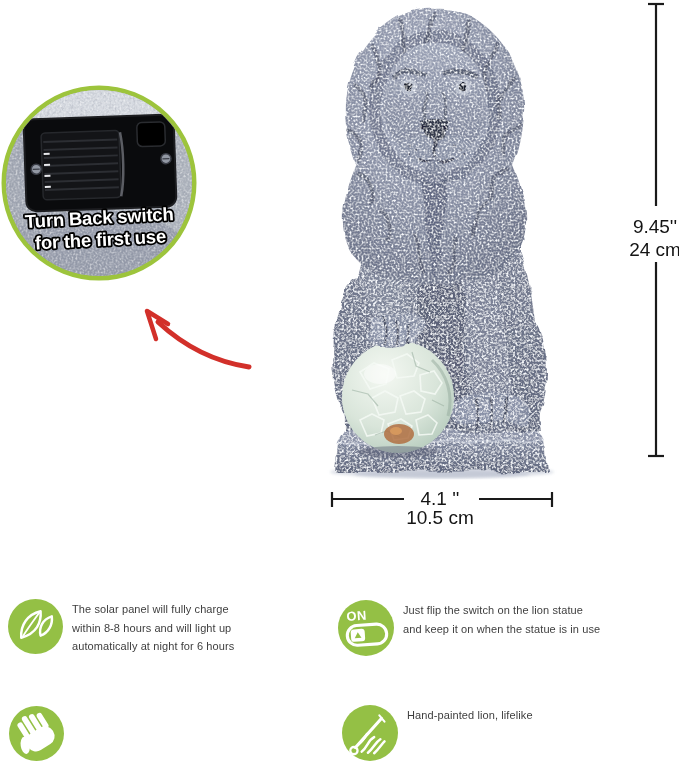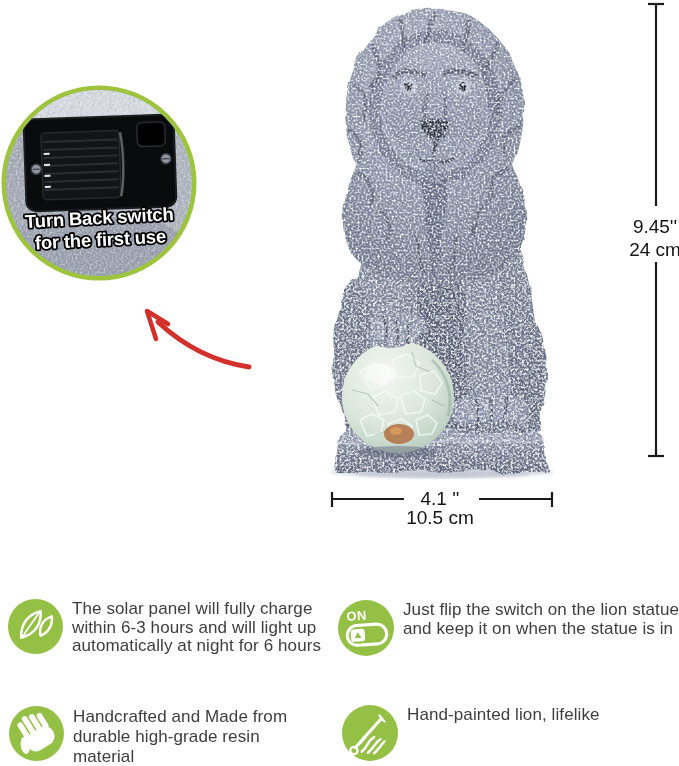--- a/index.html
+++ b/index.html
@@ -5,21 +5,21 @@
   html,body{margin:0;padding:0;background:#fff;}
   .canvas{position:relative;width:679px;height:766px;background:#ffffff;overflow:hidden;
           font-family:"Liberation Sans",sans-serif;}
   .hero{position:absolute;left:0;top:0;}
   svg text{font-family:"Liberation Sans",sans-serif;}
   .dim-text{font-size:19px;fill:#141414;}
   .inset-text{font-size:18.5px;font-weight:bold;fill:#ffffff;stroke:#000000;stroke-width:3.6px;
               paint-order:stroke;stroke-linejoin:round;letter-spacing:-0.2px;}
   .feature{position:absolute;display:flex;align-items:flex-start;}
   .ficon{flex:0 0 auto;margin-right:9px;}
-  .flines{font-size:17px;line-height:18.5px;color:#3e3e3e;letter-spacing:0.1px;padding-top:1px;white-space:nowrap;}
+  .flines{font-size:11px;line-height:18.5px;color:#3e3e3e;letter-spacing:0.1px;padding-top:1px;white-space:nowrap;}
   .flines.lh2{line-height:20px;}
   .on-label{font-size:12.5px;font-weight:bold;fill:#ffffff;letter-spacing:0.5px;}
 </style>
 </head>
 <body>
 
 <div class="canvas">
 
   <svg class="hero" width="679" height="560" viewBox="0 0 679 560">
     <defs>
@@ -275,21 +275,21 @@
       <svg class="ficon" width="55" height="55" viewBox="0 0 54 54">
         <circle cx="27" cy="27" r="27" fill="#94c045"></circle>
         <g fill="none" stroke="#ffffff" stroke-width="2.4" stroke-linejoin="round" stroke-linecap="round">
           <path d="M13,38 C12,26 19,15 32,12 C33,23 28,34 13,38 Z"></path>
           <path d="M15,36 C20,28 26,20 31,13" stroke-width="1.8"></path>
           <path d="M32,36 C30,28 34,20 43,17 C44,25 40,33 32,36 Z"></path>
         </g>
       </svg>
       <div class="flines">
         <div>The solar panel will fully charge</div>
-        <div>within 6-3 hours and will light up</div>
+        <div>within 8-8 hours and will light up</div>
         <div>automatically at night for 6 hours</div>
       </div>
     </div>
 
     <div class="feature" style="left:338px;top:600px;">
       <svg class="ficon" width="56" height="56" viewBox="0 0 54 54">
         <circle cx="27" cy="27" r="27" fill="#94c045"></circle>
         <g transform="rotate(-4 27 27)">
           <text x="9" y="19" class="on-label">ON</text>
           <rect x="8.5" y="24" width="38" height="19" rx="9.5" fill="none" stroke="#ffffff" stroke-width="3"></rect>
@@ -308,25 +308,20 @@
         <circle cx="27" cy="27" r="27" fill="#94c045"></circle>
         <g transform="rotate(-32 27 27)" fill="#ffffff">
           <rect x="15" y="9" width="5.5" height="20" rx="2.7"></rect>
           <rect x="22" y="6" width="5.5" height="22" rx="2.7"></rect>
           <rect x="29" y="8" width="5.5" height="20" rx="2.7"></rect>
           <rect x="36" y="11" width="5.5" height="17" rx="2.7"></rect>
           <rect x="13" y="24" width="29" height="19" rx="9"></rect>
           <ellipse cx="11.5" cy="31" rx="4.5" ry="8.5" transform="rotate(24 11.5 31)"></ellipse>
         </g>
       </svg>
-      <div class="flines lh2">
-        <div>Handcrafted and Made from</div>
-        <div>durable high-grade resin</div>
-        <div>material</div>
-      </div>
     </div>
 
     <div class="feature" style="left:342px;top:705px;">
       <svg class="ficon" width="56" height="56" viewBox="0 0 54 54">
         <circle cx="27" cy="27" r="27" fill="#94c045"></circle>
         <g fill="none" stroke="#ffffff" stroke-linecap="round" stroke-linejoin="round">
           <path d="M13,41 L38,13" stroke-width="3"></path>
           <path d="M36,10 L41,16" stroke-width="2"></path>
           <circle cx="11.5" cy="44" r="3.5" stroke-width="2.2"></circle>
           <path d="M19,45 C25,40 25,34 31,31" stroke-width="2.4"></path>

